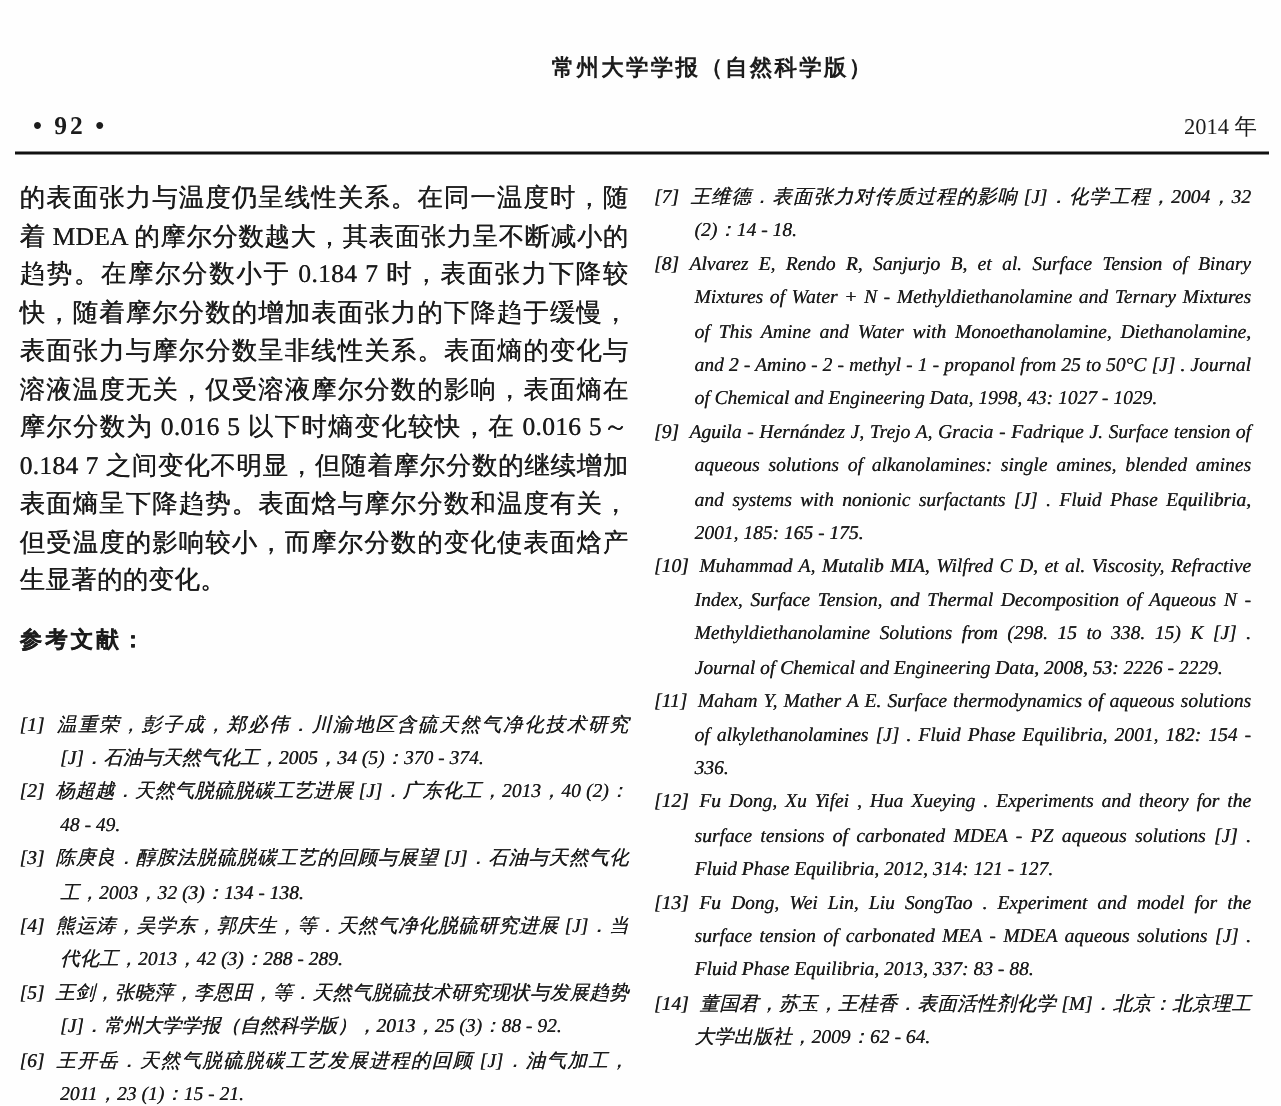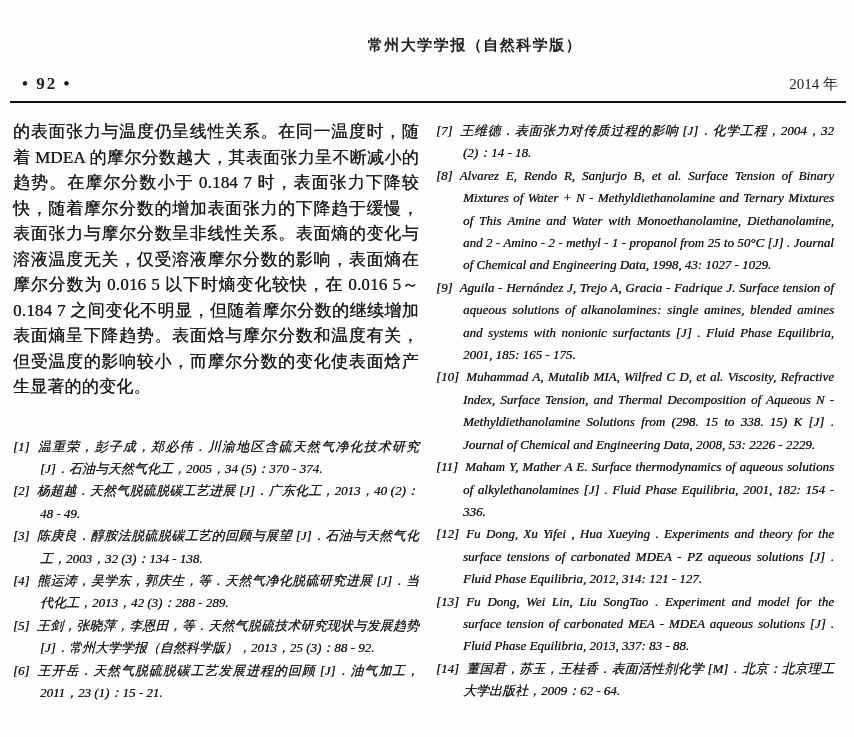--- a/index.html
+++ b/index.html
@@ -77,20 +77,21 @@
     <span class="journal-title">常州大学学报（自然科学版）</span>
     <span class="publication-year">2014 年</span>
   </div>
   <hr class="header-rule">
 
   <div class="content-columns">
 
     <div class="col-left">
       <p class="body-paragraph">的表面张力与温度仍呈线性关系。在同一温度时，随着 MDEA 的摩尔分数越大，其表面张力呈不断减小的趋势。在摩尔分数小于 0.184 7 时，表面张力下降较快，随着摩尔分数的增加表面张力的下降趋于缓慢，表面张力与摩尔分数呈非线性关系。表面熵的变化与溶液温度无关，仅受溶液摩尔分数的影响，表面熵在摩尔分数为 0.016 5 以下时熵变化较快，在 0.016 5～0.184 7 之间变化不明显，但随着摩尔分数的继续增加表面熵呈下降趋势。表面焓与摩尔分数和温度有关，但受温度的影响较小，而摩尔分数的变化使表面焓产生显著的的变化。</p>
 
+      <h3 class="references-heading">参考文献：</h3>
 
       <div class="references-list left-refs">
         <div class="reference-item">
           <span class="reference-number">[1]</span><span class="reference-text">温重荣，彭子成，郑必伟．川渝地区含硫天然气净化技术研究 [J]．石油与天然气化工，2005，34 (5)：370 - 374.</span>
         </div>
         <div class="reference-item">
           <span class="reference-number">[2]</span><span class="reference-text">杨超越．天然气脱硫脱碳工艺进展 [J]．广东化工，2013，40 (2)：48 - 49.</span>
         </div>
         <div class="reference-item">
           <span class="reference-number">[3]</span><span class="reference-text">陈庚良．醇胺法脱硫脱碳工艺的回顾与展望 [J]．石油与天然气化工，2003，32 (3)：134 - 138.</span>

